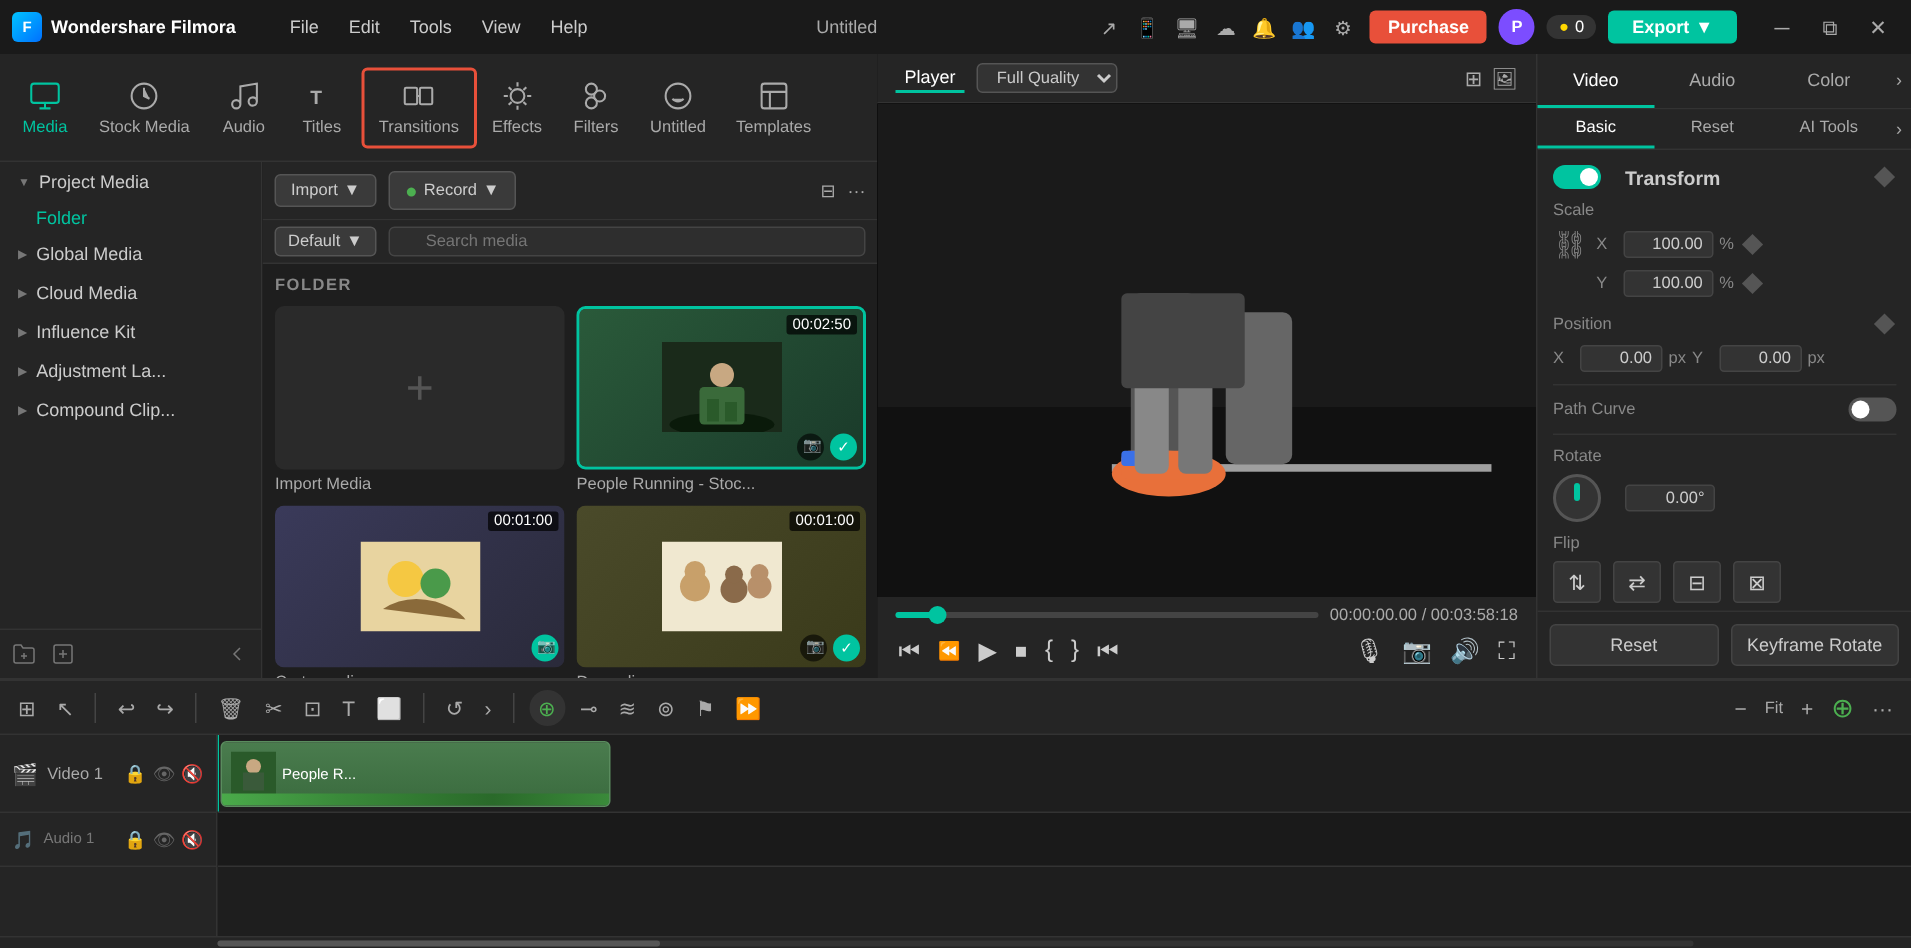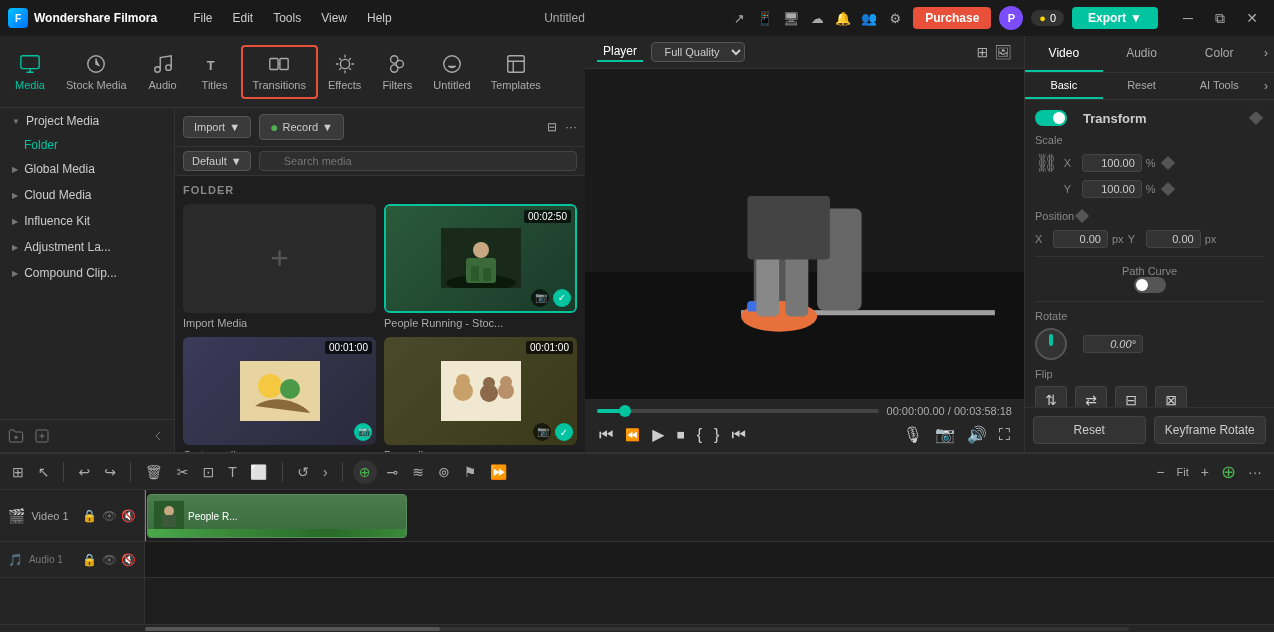--- a/index.html
+++ b/index.html
@@ -97,21 +97,21 @@
     .section-title { color: #ccc; font-size: 13px; font-weight: 600; display: flex; align-items: center; gap: 16px; }
     .toggle { width: 32px; height: 16px; background: #00c4a0; border-radius: 8px; position: relative; cursor: pointer; }
     .toggle-knob { width: 12px; height: 12px; background: #fff; border-radius: 50%; position: absolute; top: 2px; right: 2px; transition: right 0.2s; }
     .diamond-btn { width: 16px; height: 16px; background: none; border: none; cursor: pointer; display: flex; align-items: center; justify-content: center; }
     .diamond { width: 10px; height: 10px; background: #555; transform: rotate(45deg); }
     .prop-label { color: #888; font-size: 11px; width: 14px; }
     .prop-input { background: #333; border: 1px solid #444; border-radius: 3px; color: #ccc; font-size: 11px; padding: 2px 6px; width: 60px; text-align: right; }
     .prop-unit { color: #888; font-size: 11px; }
     .section-label { color: #888; font-size: 11px; margin-bottom: 6px; }
     .pos-input { background: #333; border: 1px solid #444; border-radius: 3px; color: #ccc; font-size: 11px; padding: 2px 6px; width: 55px; text-align: right; }
-    .path-curve-row { display: flex; align-items: center; justify-content: space-between; margin-bottom: 8px; flex-direction: column; }
+    .path-curve-row { display: flex; align-items: center; justify-content: space-between; margin-bottom: 8px; }
     .path-toggle { width: 32px; height: 16px; background: #555; border-radius: 8px; position: relative; cursor: pointer; }
     .path-toggle-knob { width: 12px; height: 12px; background: #fff; border-radius: 50%; position: absolute; top: 2px; left: 2px; }
     .rotate-dial { width: 32px; height: 32px; background: #333; border-radius: 50%; border: 2px solid #555; display: flex; align-items: center; justify-content: center; margin-right: 8px; cursor: pointer; }
     .rotate-dial-inner { width: 4px; height: 12px; background: #00c4a0; border-radius: 2px; margin-top: -8px; }
     .flip-row { display: flex; gap: 8px; margin-bottom: 8px; }
     .flip-btn { background: #333; border: 1px solid #444; border-radius: 3px; width: 32px; height: 28px; display: flex; align-items: center; justify-content: center; cursor: pointer; color: #ccc; font-size: 14px; }
     .bottom-buttons { display: flex; gap: 8px; padding: 8px; border-top: 1px solid #333; }
     .btn-reset { flex: 1; background: #333; color: #ccc; border: 1px solid #444; border-radius: 4px; padding: 6px; cursor: pointer; font-size: 12px; }
     .btn-keyframe { flex: 1; background: #333; color: #ccc; border: 1px solid #444; border-radius: 4px; padding: 6px; cursor: pointer; font-size: 12px; }
     .separator { height: 1px; background: #333; margin: 8px 0; }
@@ -140,21 +140,21 @@
     .track-row-audio { height: 36px; border-bottom: 1px solid #333; position: relative; background: #1e1e1e; }
 
     
     .player-video-content { width: 100%; height: 100%; background: #111; display: flex; align-items: flex-end; justify-content: center; overflow: hidden; position: relative; }
 
     .sidebar-container { display: flex; flex-direction: column; height: 100%; }
     .sidebar-items { flex: 1; overflow-y: auto; }
     .sidebar-footer { display: flex; align-items: center; padding: 4px; border-top: 1px solid #333; gap: 2px; }
 
     .rotate-section { display: flex; align-items: center; gap: 8px; margin-bottom: 8px; }
-    .rotate-input { background: #333; border: 1px solid #444; border-radius: 3px; color: #ccc; font-size: 11px; padding: 2px 6px; width: 60px; text-align: right; font-style: italic; }
+    .rotate-input { background: #333; border: 1px solid #444; border-radius: 3px; color: #ccc; font-size: 11px; padding: 2px 6px; width: 60px; text-align: right; }
   </style>
 </head>
 <body>
 
 <div class="titlebar">
   <div class="titlebar-logo">
     <div class="logo-icon">F</div>
     <span>Wondershare Filmora</span>
   </div>
   <div class="titlebar-menus">
@@ -527,21 +527,21 @@
       <div style="display:flex; align-items:center; gap:4px; margin-bottom:8px;">
         <span style="color:#888;font-size:18px;margin-right:2px;visibility:hidden;">⛓</span>
         <span class="prop-label">Y</span>
         <input class="prop-input" value="100.00" style="">
         <span class="prop-unit">%</span>
         <button class="diamond-btn">
             <div class="diamond"></div>
           </button>
       </div>
 
-      <div style="display:flex; align-items:center; justify-content:flex-start; margin-bottom:6px;">
+      <div style="display:flex; align-items:center; justify-content:space-between; margin-bottom:6px;">
         <span class="section-label" style="margin:0;">Position</span>
         <button class="diamond-btn">
             <div class="diamond"></div>
           </button>
       </div>
       <div style="display:flex; align-items:center; gap:4px; margin-bottom:8px;">
         <span class="prop-label">X</span>
         <input class="pos-input" value="0.00" style="">
         <span class="prop-unit">px</span>
         <span class="prop-label">Y</span>

